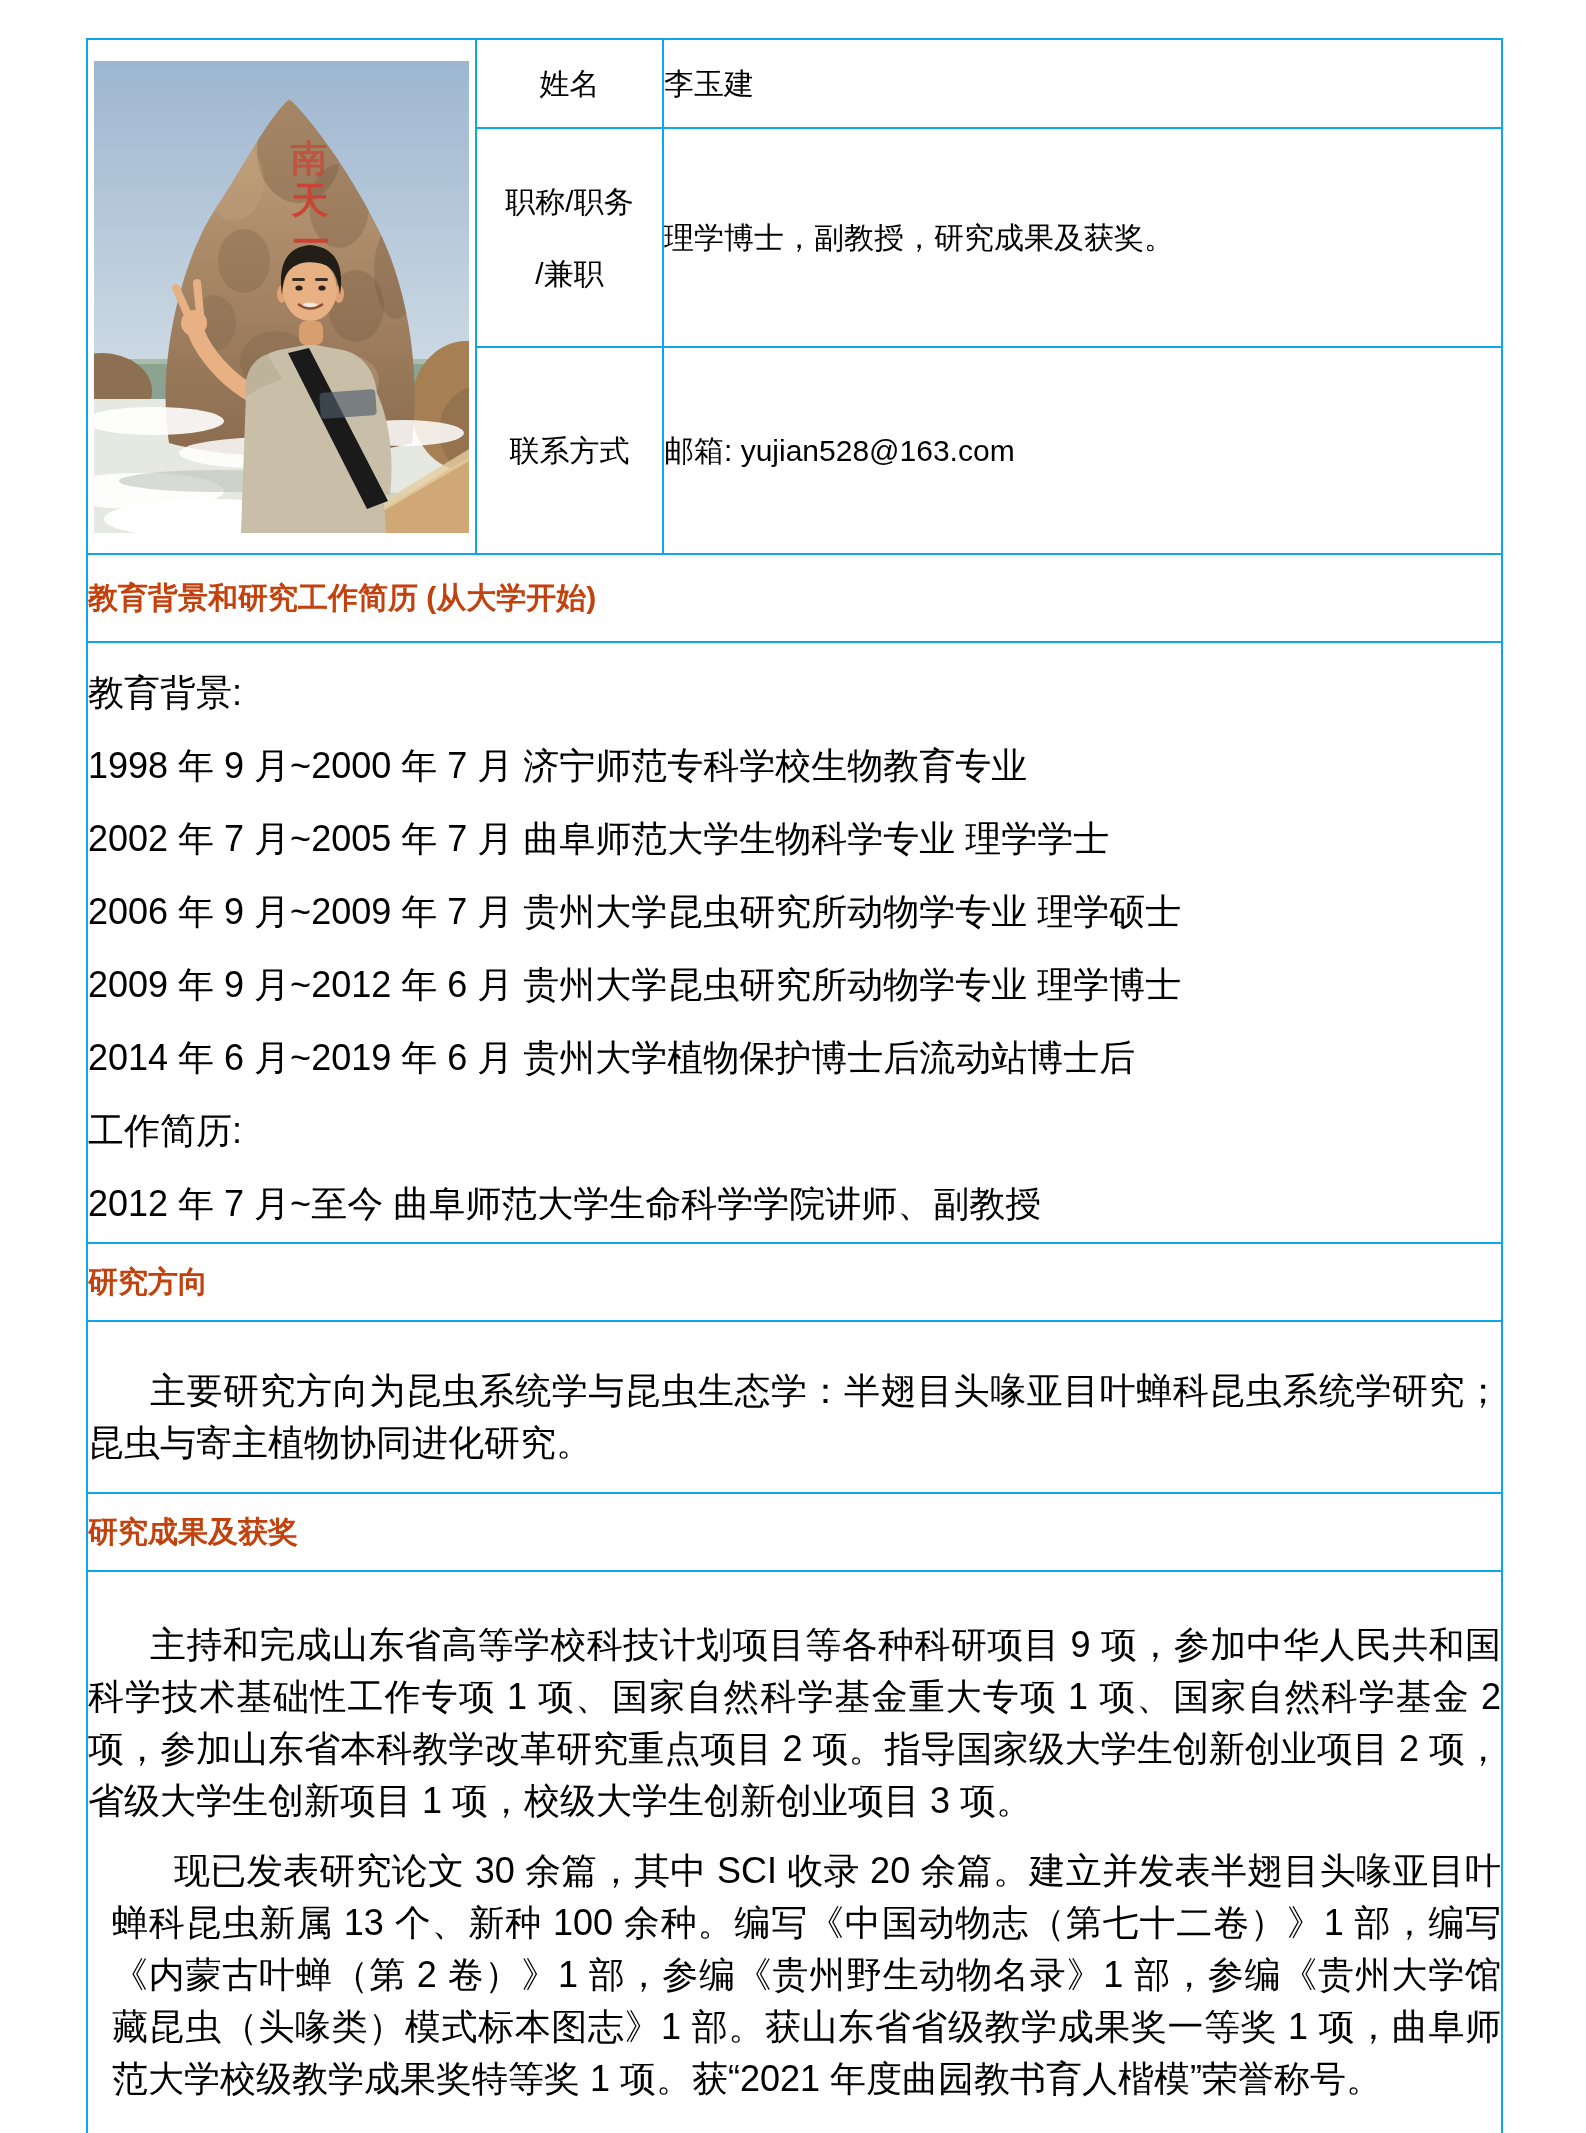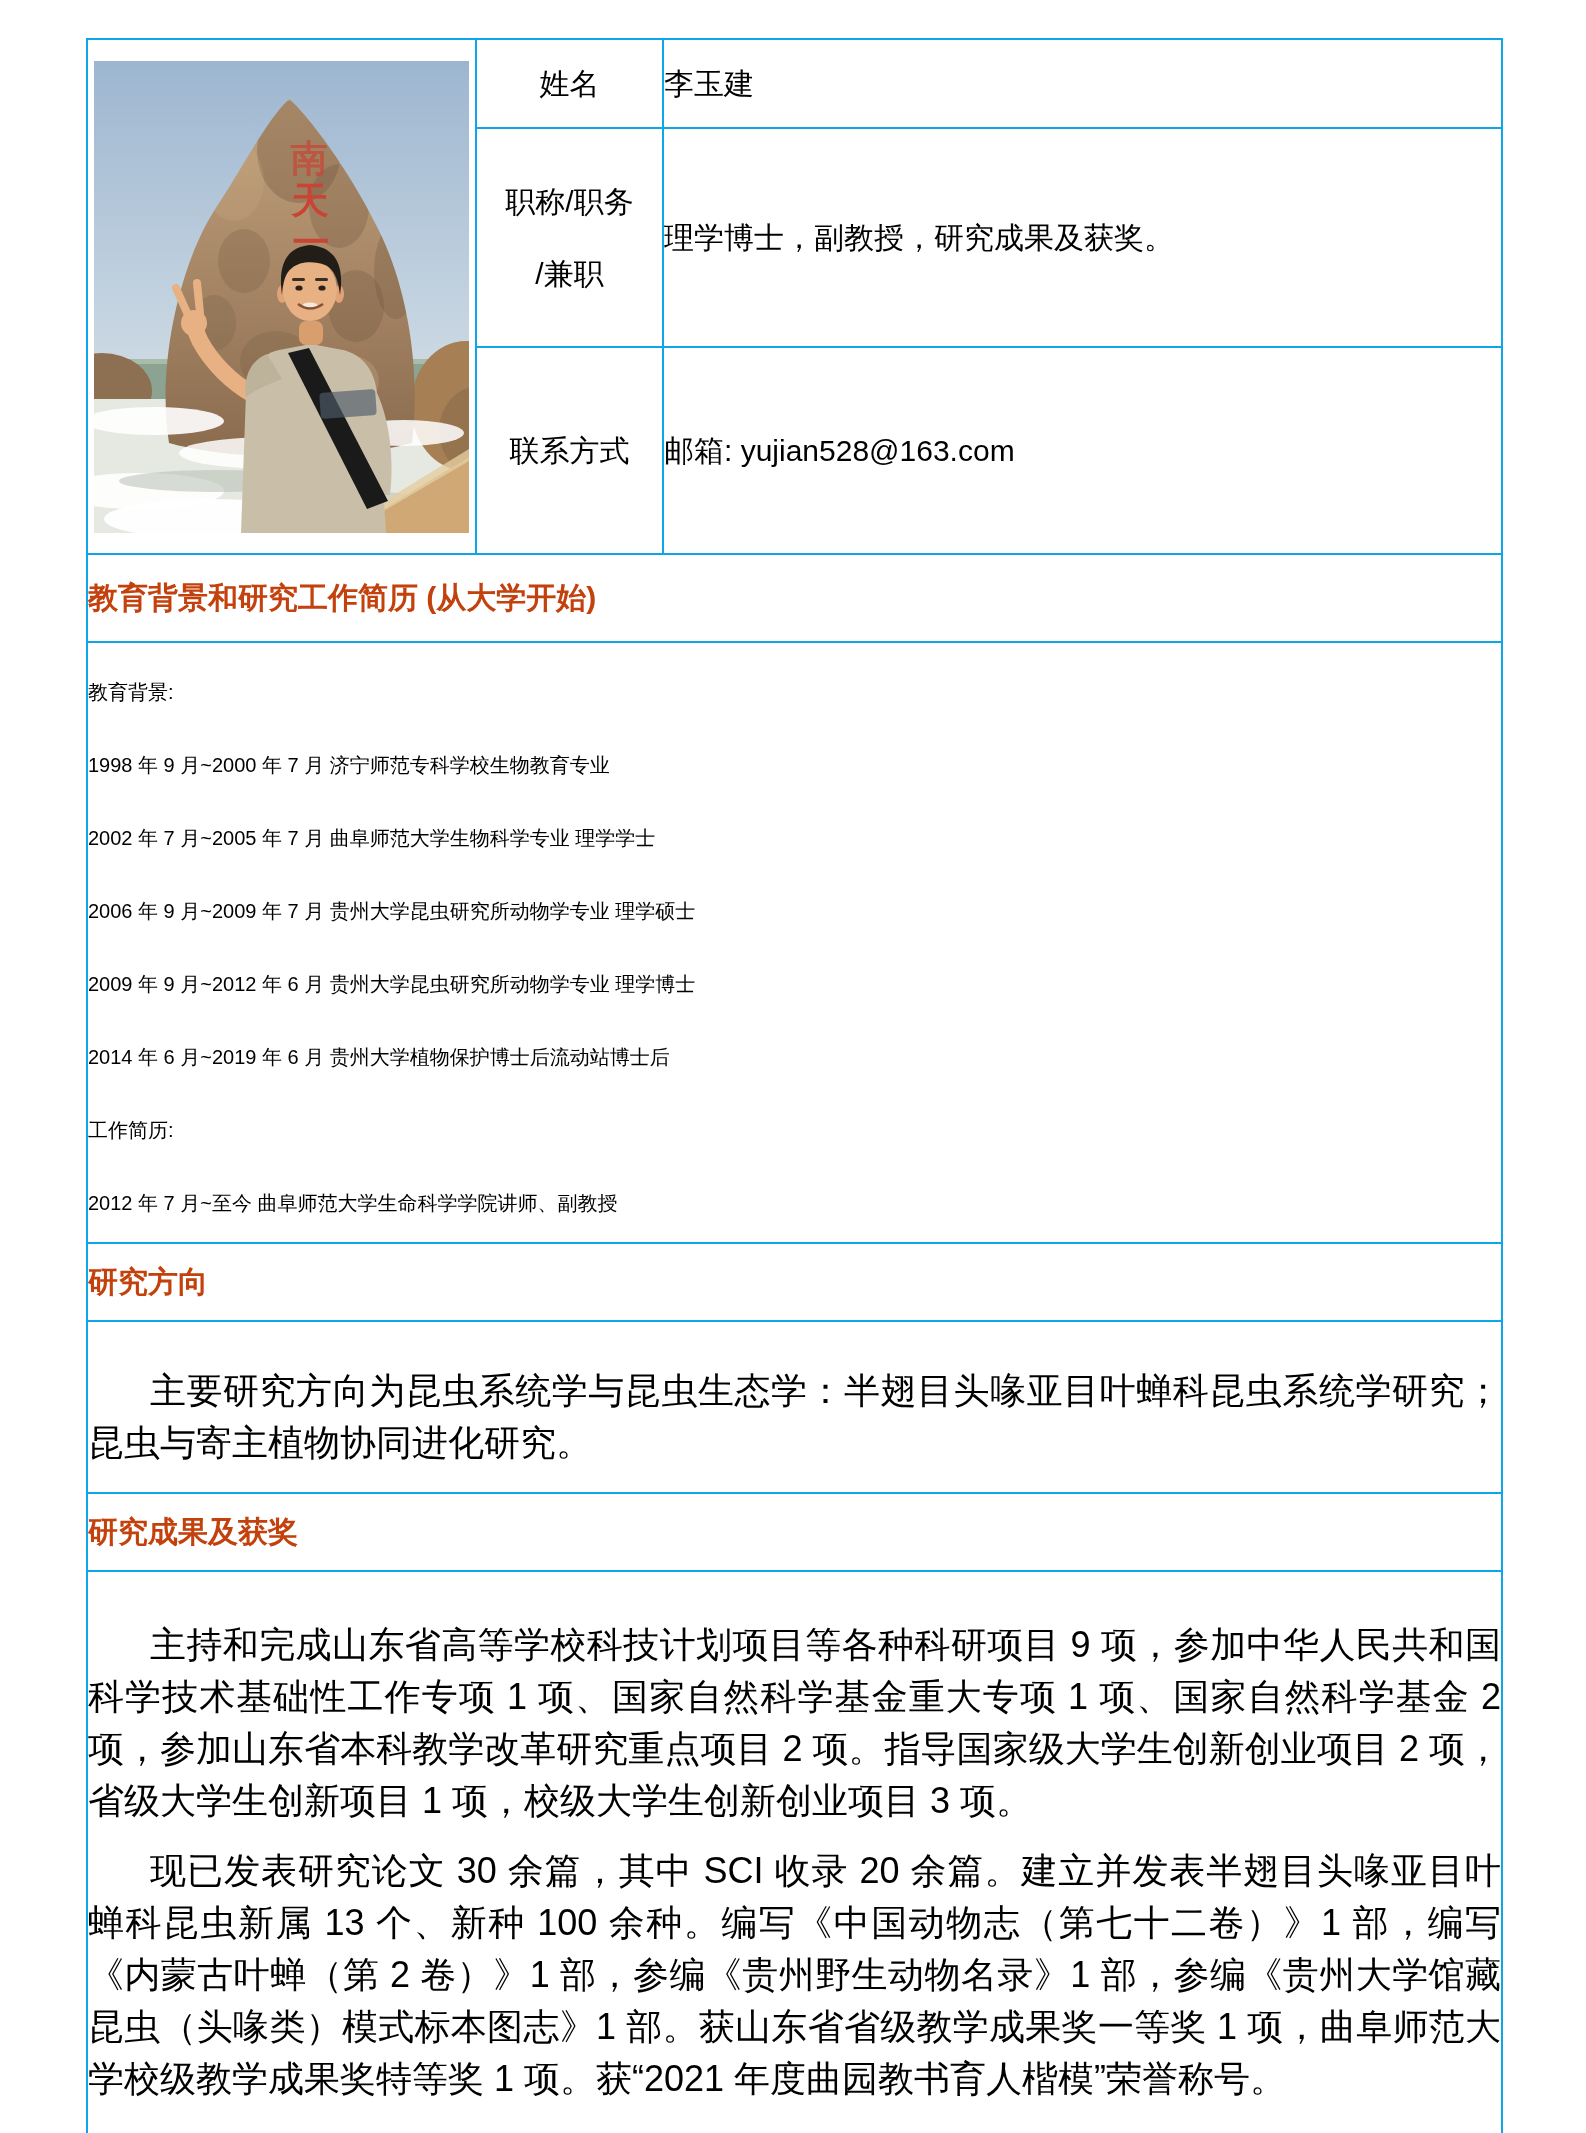--- a/index.html
+++ b/index.html
@@ -64,31 +64,31 @@
     vertical-align: top;
     padding: 16px 10px 12px 9px;
   }
   td.sec-body.edu { height: 589px; padding-top: 10px; }
   td.sec-body.research { height: 150px; padding-top: 20px; }
   td.sec-body.achv { height: 544px; padding-top: 18px; }
 
   .edu-line {
     margin: 0;
     line-height: 73px;
-    font-size: 20px;
+    font-size: 36px;
     white-space: nowrap;
   }
   .para {
     margin: 0;
     font-size: 36px;
     line-height: 52px;
     text-align: justify;
   }
   .para.indent { text-indent: 62px; }
-  .para + .para { margin-top: 18px; }
+  .para + .para { margin-top: 18px; padding-left: 24px; }
 
   svg.photo { display: block; margin: 0 auto; }
   .rock-char {
     font-family: "Liberation Sans", sans-serif;
     font-weight: bold;
     font-size: 37px;
     text-anchor: middle;
   }
 </style>
 </head>

